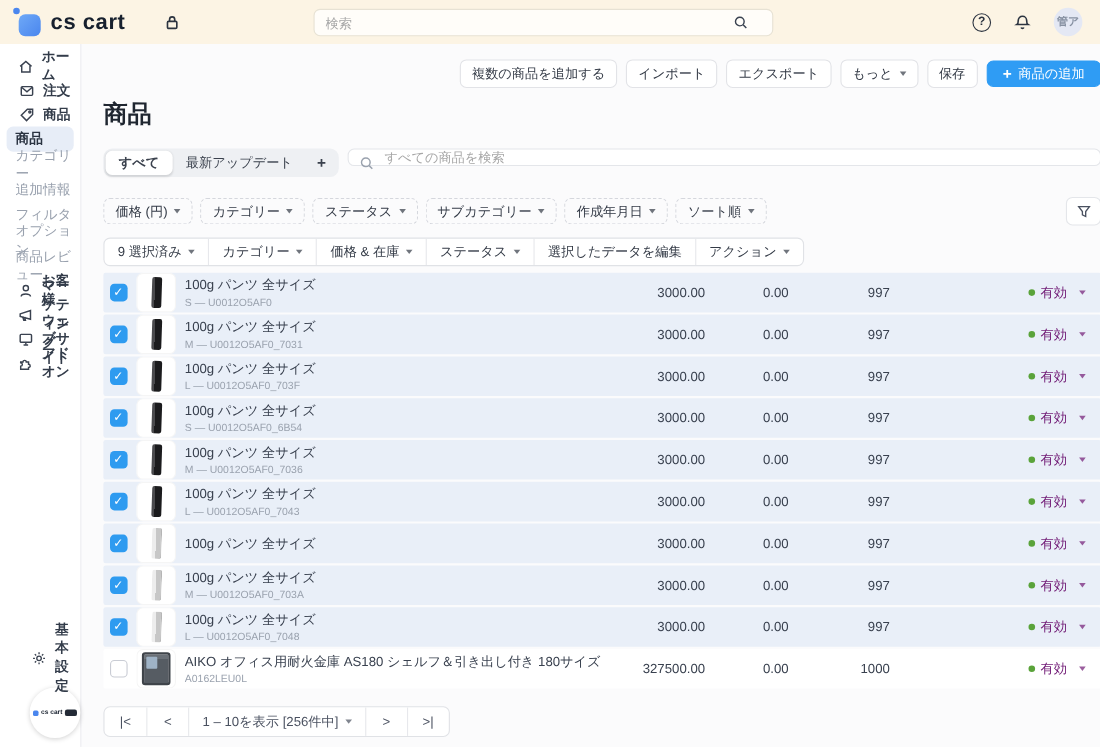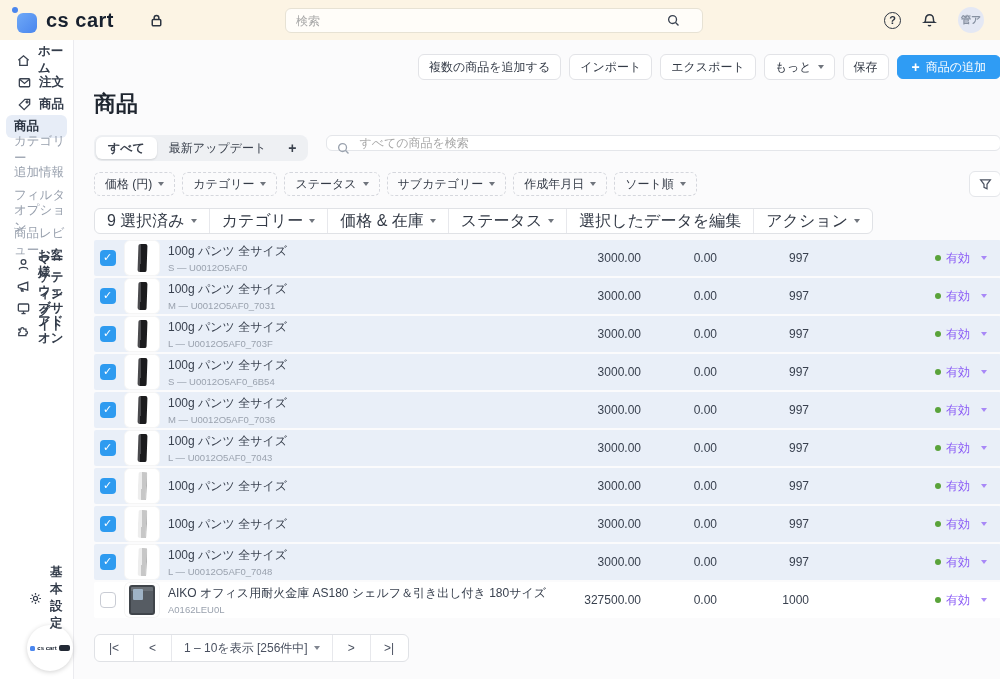--- a/index.html
+++ b/index.html
@@ -54,40 +54,40 @@
   .top-actions { margin-top:14px; display:flex; justify-content:flex-end; align-items:center; gap:8px; }
   .btn-row { display:flex; gap:8px; }
   .btn { height:24px; padding:12px 10px; background:#fff; border:1px solid #e2e3e7; border-radius:6px;
     font-family:inherit; font-size:12px; color:#333a46; display:inline-flex; align-items:center; cursor:pointer; }
   .btn.primary { background:#2f9cf4; border-color:#2f9cf4; color:#fff; gap:6px; padding:0 14px; }
   .btn.primary .plus { font-size:14px; font-weight:bold; line-height:1; }
   .caret { display:inline-block; width:0; height:0; border-left:3.5px solid transparent;
     border-right:3.5px solid transparent; border-top:4px solid currentColor; margin-left:6px; opacity:.7; }
   h1.page-title { font-size:22px; font-weight:bold; color:#1f2630; margin:9px 0 16px; }
   
-  .tabs-row { display:flex; gap:18px; margin-bottom:10px; }
+  .tabs-row { display:flex; gap:8px; margin-bottom:18px; }
   .tabs { background:#eef0f3; border-radius:8px; padding:2px; display:flex; align-items:center; }
   .tab { border:none; background:transparent; height:22px; padding:0 12px; border-radius:6px;
     font-family:inherit; font-size:12px; color:#3a414d; cursor:pointer; }
   .tab.active { background:#fff; box-shadow:0 1px 2px rgba(0,0,0,.12); font-weight:bold; }
   .tab.add { font-size:14px; font-weight:bold; padding:0 10px; }
   .list-search { position:relative; flex:1; height:16px; }
   .list-search input { background:#fff; border-color:#e4e6ea; padding-left:32px; }
   .list-search .mag { position:absolute; left:10px; top:6px; }
   
   .chips-row { display:flex; align-items:center; gap:7px; margin-bottom:11px; }
   .chip { height:24px; padding:0 10px; border:1px dashed #d5d7dd; border-radius:6px; background:transparent;
     font-family:inherit; font-size:12px; color:#333a46; display:inline-flex; align-items:center; cursor:pointer; }
   .funnel-btn { margin-left:auto; width:32px; height:26px; background:#fff; border:1px solid #e4e6ea;
     border-radius:6px; display:flex; align-items:center; justify-content:center; color:#4a5160; cursor:pointer; }
   
   .bulkbar { display:inline-flex; background:#fff; border:1px solid #e0e2e6; border-radius:6px;
     margin-bottom:6px; overflow:hidden; }
   .seg { height:24px; padding:0 12px; border:none; background:transparent; font-family:inherit;
-    font-size:16px; color:#333a46; display:inline-flex; align-items:center; cursor:pointer; }
+    font-size:12px; color:#333a46; display:inline-flex; align-items:center; cursor:pointer; }
   .seg + .seg { border-left:1px solid #e7e8ec; }
   
   .prow { height:36px; margin-bottom:2px; display:flex; align-items:center; border-radius:2px; }
   .prow[data-checked="true"] { background:#e9eff8; }
   .prow[data-checked="false"] { background:#fff; }
   .cb-cell { width:28px; display:flex; justify-content:center; }
   .cb { width:16px; height:16px; border-radius:4px; cursor:pointer; position:relative; }
   .prow[data-checked="true"] .cb { background:#2e9bf0; }
   .prow[data-checked="true"] .cb::after { content:"✓"; position:absolute; left:3px; top:1px;
     color:#fff; font-size:11px; font-weight:bold; }
@@ -105,21 +105,21 @@
   .prow[data-thumb="safe"] .shape::after { content:""; position:absolute; left:2px; top:2px;
     width:10px; height:11px; background:#9fb3c6; border-radius:1px; }
   .name-cell { flex:1; min-width:0; display:flex; flex-direction:column; justify-content:center; }
   .pname { font-size:12px; color:#39414f; white-space:nowrap; overflow:hidden; cursor:pointer; text-decoration:none; }
   .psku { font-size:9.5px; color:#9aa2ae; margin-top:2px; white-space:nowrap; overflow:hidden; }
   .num { font-size:12px; color:#39414f; text-align:right; }
   .price-cell { width:95px; }
   .list-cell { width:76px; }
   .qty-cell { width:92px; }
   .status-cell { width:192px; display:flex; justify-content:flex-end; align-items:center;
-    gap:5px; padding-right:14px; cursor:pointer; color:#8b5cf6; }
+    gap:5px; padding-right:14px; cursor:pointer; color:#701a75; }
   .dot { width:6px; height:6px; border-radius:50%; background:#5aa33a; }
   
   .pager { margin-top:14px; display:inline-flex; background:#fff; border:1px solid #e0e2e6;
     border-radius:6px; overflow:hidden; }
   .pseg { height:26px; min-width:38px; padding:0 12px; border:none; background:transparent;
     font-family:inherit; font-size:12px; color:#4a5160; display:inline-flex; align-items:center;
     justify-content:center; cursor:pointer; }
   .pseg + .pseg { border-left:1px solid #e7e8ec; }
   svg.ic { display:block; }
 </style>
@@ -530,20 +530,21 @@
 
         <div class="prow" data-checked="true" data-thumb="pants-light">
           <span class="cb-cell">
             <span class="cb"></span>
           </span>
           <span class="thumb">
             <i class="shape"></i>
           </span>
           <span class="name-cell">
             <a class="pname">100g パンツ 全サイズ</a>
+            <span class="psku">M — U0012O5AF0_703A</span>
           </span>
           <span class="num price-cell">3000.00</span>
           <span class="num list-cell">0.00</span>
           <span class="num qty-cell">997</span>
           <span class="status-cell">
             <i class="dot"></i>
             <span>有効</span>
             <span class="caret"></span>
           </span>
         </div>

